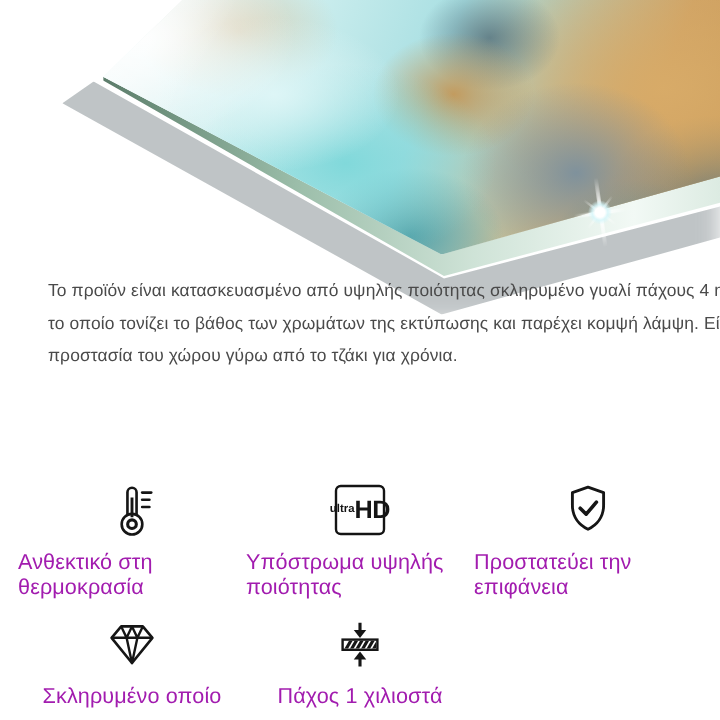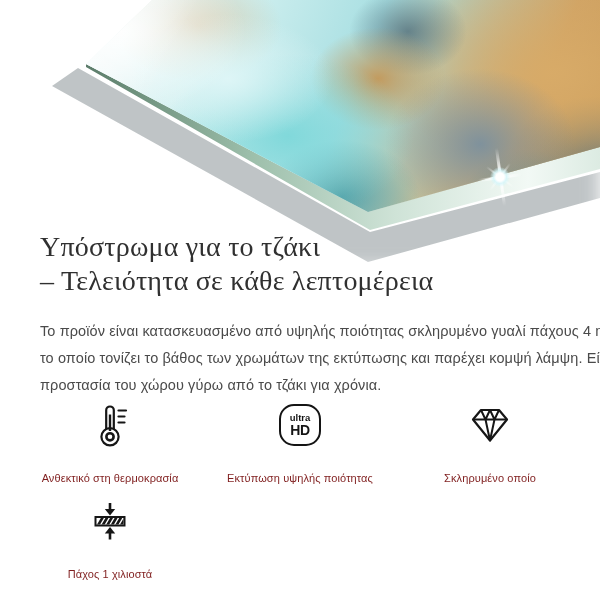--- a/index.html
+++ b/index.html
@@ -65,51 +65,47 @@
     letter-spacing:.2px;
   }
   .page-title span{display:block;}
   .desc{font-size:14.5px;line-height:27px;color:#4a4a4a;letter-spacing:.1px;}
   .desc div{white-space:nowrap;}
 
   
   .features{position:absolute;left:15px;top:400px;width:570px;display:flex;flex-wrap:wrap;}
   .feature{width:190px;display:flex;flex-direction:column;align-items:center;margin-bottom:12px;}
   .icon-box{height:50px;display:flex;align-items:center;justify-content:center;}
-  .feature .label{margin-top:22px;font-size:11px;color:#7f1d1d;letter-spacing:.1px;}
+  .feature .label{margin-top:8px;font-size:18px;color:#a21caf;letter-spacing:.1px;}
   .icon-stroke{stroke:#161616;fill:none;}
   .ultra-hd{
-    width:38px;height:38px;border:2.6px solid #141414;border-radius:15px;
-    display:flex;flex-direction:column;align-items:center;justify-content:center;
+    width:38px;height:38px;border:2.6px solid #141414;border-radius:5px;
+    display:flex;flex-direction:row;align-items:center;justify-content:center;
     color:#141414;
   }
   .ultra-hd .t1{font-size:9.5px;font-weight:700;line-height:10px;}
-  .ultra-hd .t2{font-size:14px;font-weight:800;line-height:15px;margin-top:0px;letter-spacing:-.3px;}
+  .ultra-hd .t2{font-size:21px;font-weight:800;line-height:15px;margin-top:0px;letter-spacing:-.3px;}
 </style>
 </head>
 <body>
 
 <div class="hero">
   <div class="glass-shadow"></div>
   <div class="glass-edge"></div>
   <div class="glass-art"></div>
   <div class="sparkle">
     <div class="ray-d1"></div>
       <div class="ray-d2"></div>
     <div class="ray-v"></div>
       <div class="ray-h"></div>
     <div class="core"></div>
   </div>
 </div>
 
 <div class="content">
-  <h1 class="page-title">
-    <span>Υπόστρωμα για το τζάκι</span>
-    <span>– Τελειότητα σε κάθε λεπτομέρεια</span>
-  </h1>
   <div class="desc">
     <div>Το προϊόν είναι κατασκευασμένο από υψηλής ποιότητας σκληρυμένο γυαλί πάχους 4 mm,</div>
     <div>το οποίο τονίζει το βάθος των χρωμάτων της εκτύπωσης και παρέχει κομψή λάμψη. Είναι</div>
     <div>προστασία του χώρου γύρω από το τζάκι για χρόνια.</div>
   </div>
 </div>
 
 <div class="features">
 
   <div class="feature">
@@ -127,23 +123,32 @@
     <span class="label">Ανθεκτικό στη θερμοκρασία</span>
   </div>
 
   <div class="feature">
     <div class="icon-box">
       <div class="ultra-hd">
         <span class="t1">ultra</span>
         <span class="t2">HD</span>
       </div>
     </div>
-    <span class="label">Εκτύπωση υψηλής ποιότητας</span>
+    <span class="label">Υπόστρωμα υψηλής ποιότητας</span>
   </div>
 
+  <div class="feature">
+    <div class="icon-box">
+      <svg width="40" height="44" viewBox="0 0 40 44">
+        <path class="icon-stroke" stroke-width="2.4" stroke-linejoin="round" d="M20,3 L33,7.5 L33,18 C33,27.5 27.5,34.5 20,38 C12.5,34.5 7,27.5 7,18 L7,7.5 Z"></path>
+        <path class="icon-stroke" stroke-width="3" stroke-linecap="round" stroke-linejoin="round" d="M13.5,20.5 L18.5,25.5 L27,15.5"></path>
+      </svg>
+    </div>
+    <span class="label">Προστατεύει την επιφάνεια</span>
+  </div>
 
   <div class="feature">
     <div class="icon-box">
       <svg width="42" height="38" viewBox="0 0 42 38">
         <path class="icon-stroke" stroke-width="2.2" stroke-linejoin="round" d="M4,13.5 L12,4 L30,4 L38,13.5 L21,34.5 Z"></path>
         <path class="icon-stroke" stroke-width="2" stroke-linejoin="round" d="M4,13.5 L38,13.5 M12,4 L16.5,13.5 L21,4 L25.5,13.5 L30,4 M16.5,13.5 L21,34.5 L25.5,13.5"></path>
       </svg>
     </div>
     <span class="label">Σκληρυμένο οποίο</span>
   </div>

